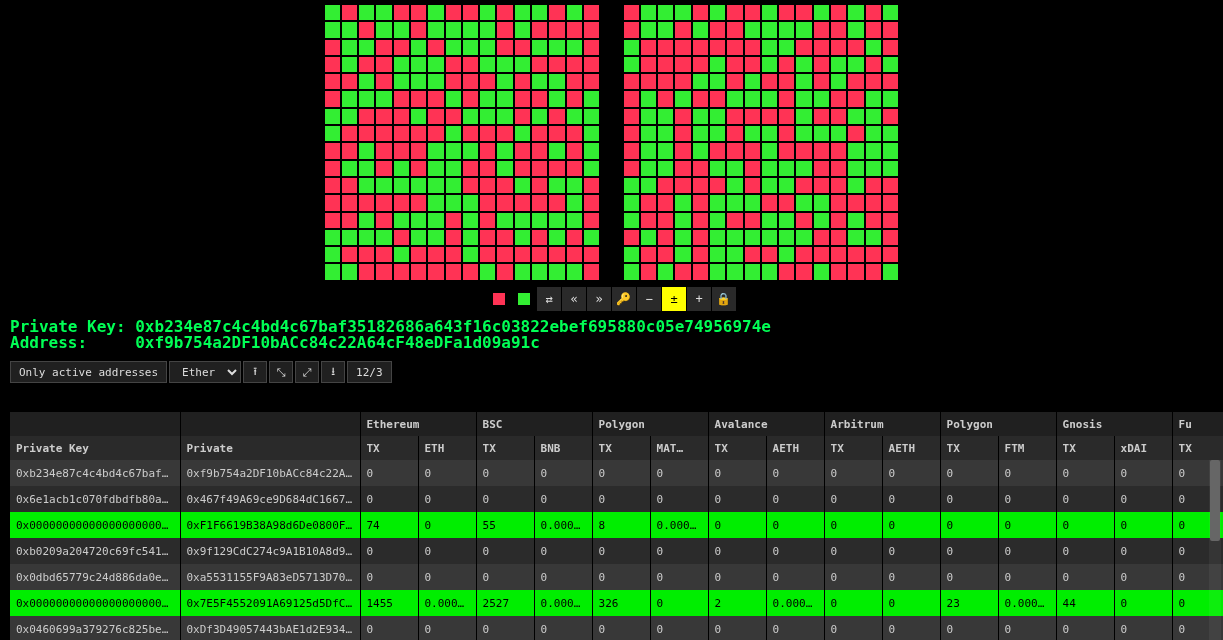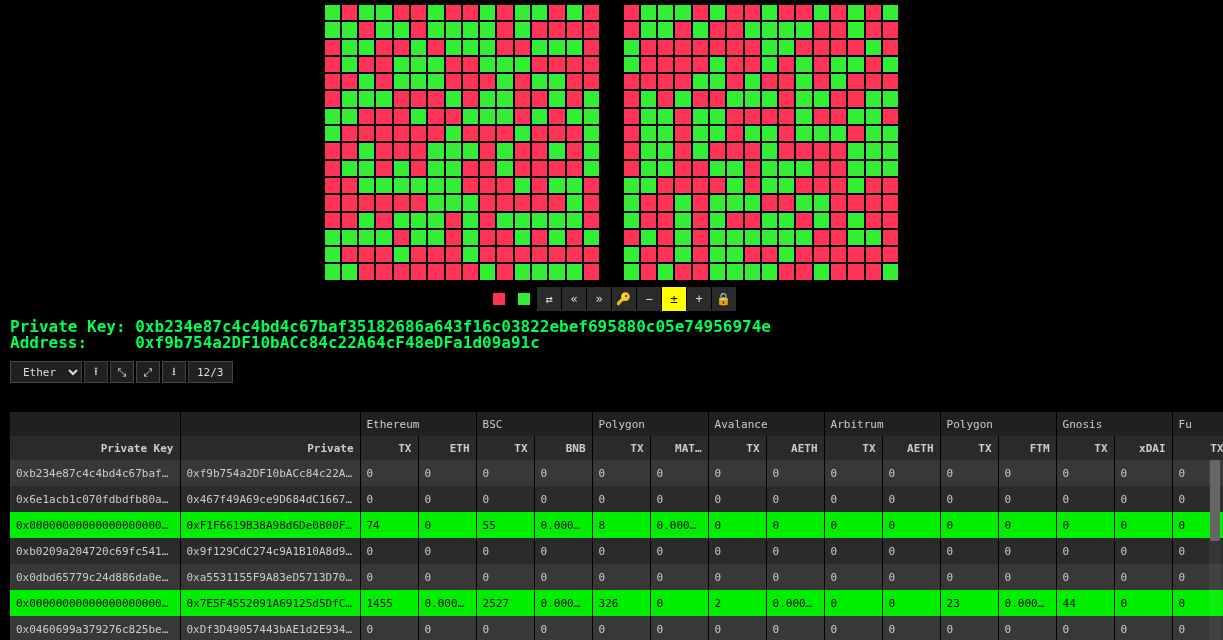--- a/index.html
+++ b/index.html
@@ -105,28 +105,28 @@
     width: 100%;
     border-collapse: collapse;
     table-layout: fixed;
     font-size: 11px;
   }
   thead tr.group th {
     background: #202020;
     color: #ccc;
     text-align: left;
     padding: 4px 6px;
-    font-weight: normal;
+    font-weight: bold;
     border-right: 1px solid #000;
     height: 24px;
   }
   thead tr.cols th {
     background: #2a2a2a;
     color: #ccc;
-    text-align: right;
+    text-align: left;
     padding: 4px 6px;
     font-weight: bold;
     border-right: 1px solid #000;
     height: 24px;
   }
   tbody td {
     padding: 5px 6px;
     color: #ccc;
     border-right: 1px solid #000;
     white-space: nowrap;
@@ -698,20 +698,21 @@
   <span class="tbtn">−</span>
   <span class="tbtn active">±</span>
   <span class="tbtn">+</span>
   <span class="tbtn">🔒</span>
 </div>
 
 <div class="info"><span>Private Key:</span> <span>0xb234e87c4c4bd4c67baf35182686a643f16c03822ebef695880c05e74956974e</span>
 <span>Address:</span>     <span>0xf9b754a2DF10bACc84c22A64cF48eDFa1d09a91c</span></div>
 
 <div class="filters">
+  <span class="fbtn">Only active addresses</span>
   <select class="fsel">
     <option>Ether</option>
   </select>
   <span class="fbtn ficon">⭱</span>
   <span class="fbtn ficon">⤡</span>
   <span class="fbtn ficon">⤢</span>
   <span class="fbtn ficon">⭳</span>
   <span class="fbtn">12/3</span>
 </div>
 

